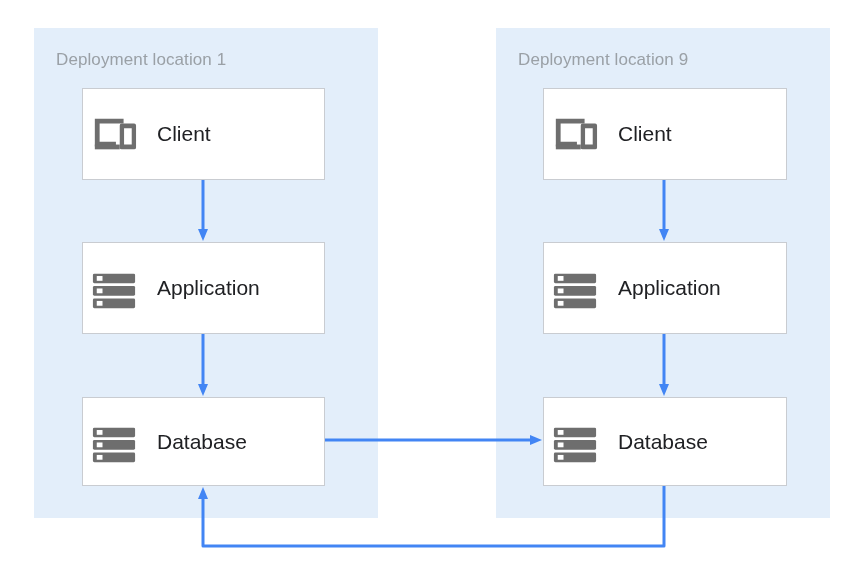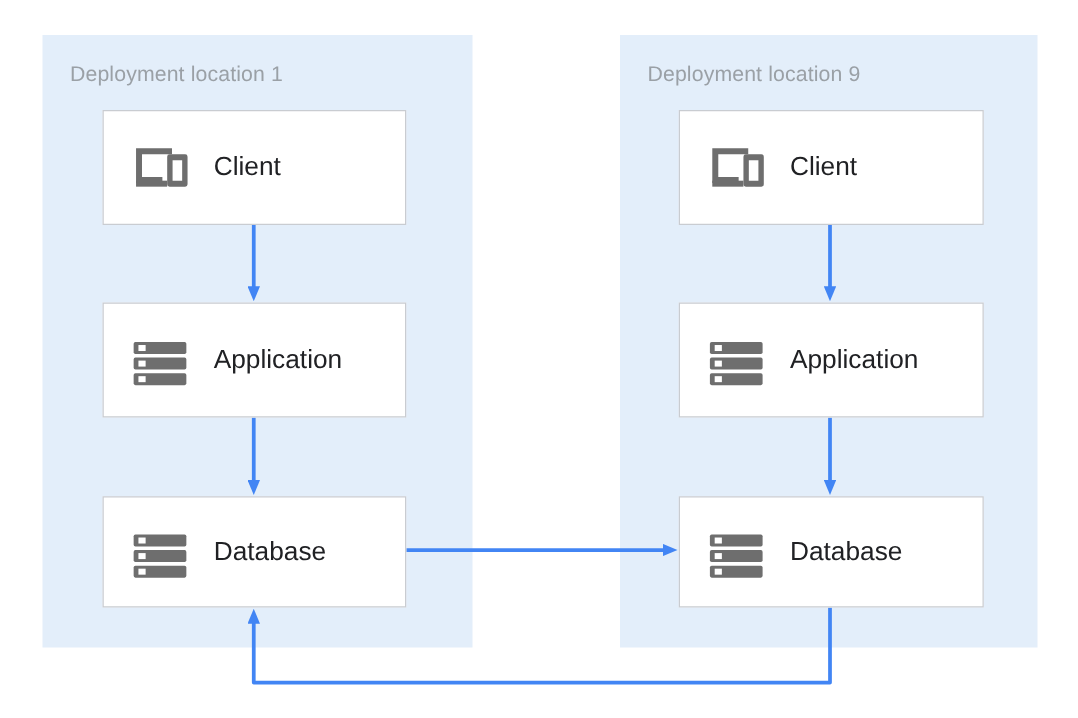--- a/index.html
+++ b/index.html
@@ -38,21 +38,21 @@
   }
 
   
   .node {
     position: absolute;
     background: #ffffff;
     border: 1px solid #c9ccd1;
     box-sizing: border-box;
     display: flex;
     align-items: center;
-    padding-left: 22px;
+    padding-left: 8px;
   }
   .node-label {
     font-size: 21px;
     color: #202124;
     margin-left: 20px;
     white-space: nowrap;
   }
   .node-icon {
     flex: none;
     width: 46px;

